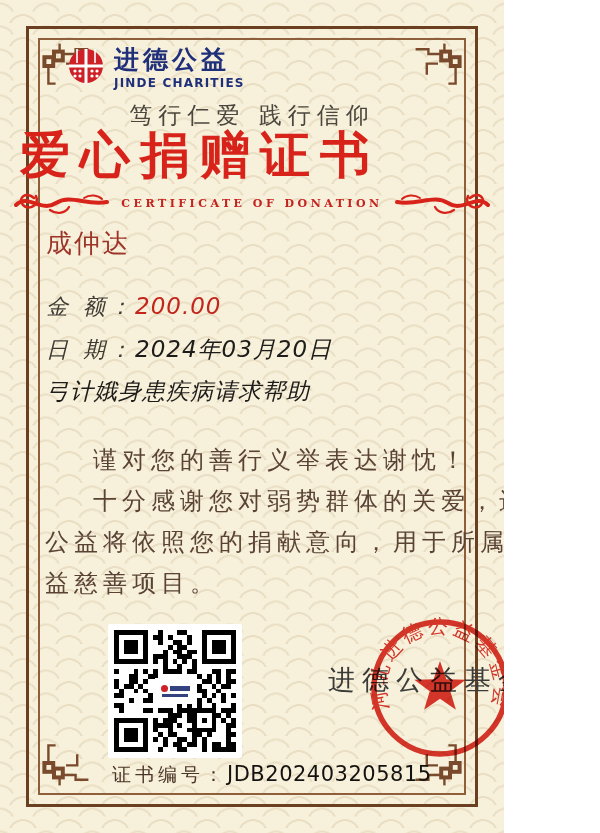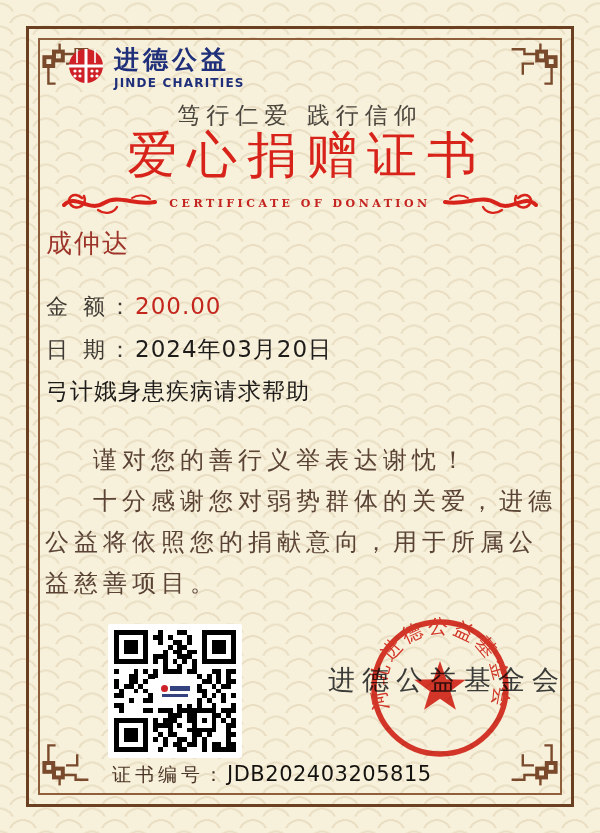--- a/index.html
+++ b/index.html
@@ -1,49 +1,49 @@
 <!DOCTYPE html>
 <html><head>
 <meta charset="utf-8">
 <style>
   * { margin:0; padding:0; box-sizing:border-box; }
   html,body { width:600px; }
   body { font-family:"DejaVu Sans","Liberation Sans",sans-serif; }
 
   .cert {
-    position:relative; width:600px; height:833px; overflow:hidden;
+    position:relative; width:504px; height:833px; overflow:hidden;
     background:
       radial-gradient(circle 21px at 50% 128%, rgba(0,0,0,0) 62%, rgba(186,164,122,.22) 64% 72%, rgba(0,0,0,0) 74%) 0 0 / 46px 23px,
       radial-gradient(circle 21px at 50% 128%, rgba(0,0,0,0) 62%, rgba(186,164,122,.22) 64% 72%, rgba(0,0,0,0) 74%) 23px 11.5px / 46px 23px,
       #f7f0da;
   }
   .frame-outer { position:absolute; inset:26px; border:3px solid #6b4021; pointer-events:none; }
   .frame-inner { position:absolute; inset:38px; border:2px solid #8f5e3b; pointer-events:none; }
 
   .corner { position:absolute; width:48px; height:48px; }
   .corner.tl { left:42px; top:42px; }
   .corner.tr { right:42px; top:42px; transform:scaleX(-1); }
   .corner.bl { left:42px; bottom:46px; transform:scaleY(-1); }
   .corner.br { right:42px; bottom:46px; transform:scale(-1,-1); }
 
   .logo-row { position:absolute; left:66px; top:46px; display:flex; align-items:flex-start; gap:8px; }
   .logo-txt .cn { font-family:"DejaVu Serif","Liberation Serif",serif; font-weight:bold; font-size:25px; color:#1f2f7a; letter-spacing:4px; line-height:28px; }
   .logo-txt .en { font-size:12px; font-weight:bold; color:#1f2f7a; letter-spacing:1.2px; margin-top:2px; }
 
   .tagline { position:absolute; top:100px; left:0; width:100%; text-align:center;
     font-family:"DejaVu Serif","Liberation Serif",serif; font-size:23px; color:#4b463e; letter-spacing:6px; }
-  .title { position:absolute; top:122px; left:0; width:100%; text-align:center;
-    font-family:"DejaVu Serif","Liberation Serif",serif; font-weight:normal; font-size:50px; color:#d8231b;
-    letter-spacing:10px; padding-left:14px; }
+  .title { position:absolute; top:122px; left:0; width:100%; text-align:left;
+    font-family:"DejaVu Serif","Liberation Serif",serif; font-weight:bold; font-size:50px; color:#d8231b;
+    letter-spacing:10px; padding-left:20px; }
   .subrow { position:absolute; top:190px; left:0; width:100%; display:flex; justify-content:center; align-items:center; gap:12px; }
   .subtitle { font-family:"DejaVu Serif","Liberation Serif",serif; font-weight:bold; font-size:11px; color:#c42320; letter-spacing:3.5px; }
 
   .donor-name { position:absolute; left:46px; top:226px; font-size:26px; color:#9d3429; letter-spacing:2px; }
 
-  .fields { position:absolute; left:46px; top:292px; }
+  .fields { position:absolute; left:46px; top:292px;font-style:italic; }
   .field { display:flex; align-items:baseline; height:42px; }
   .field .lbl { font-family:"DejaVu Serif","Liberation Serif",serif; font-size:22px; color:#3e3a33; letter-spacing:4px; }
   .field .val { font-size:23px; color:#1e1c1a; letter-spacing:1px; }
   .field .val.amount { color:#c3261d; }
 
   .body-text { position:absolute; left:45px; top:440px; width:512px;
     font-family:"DejaVu Serif","Liberation Serif",serif; font-size:24px; color:#5a4335;
     letter-spacing:5px; line-height:41px; }
   .body-text p { text-indent:2em; }
 

